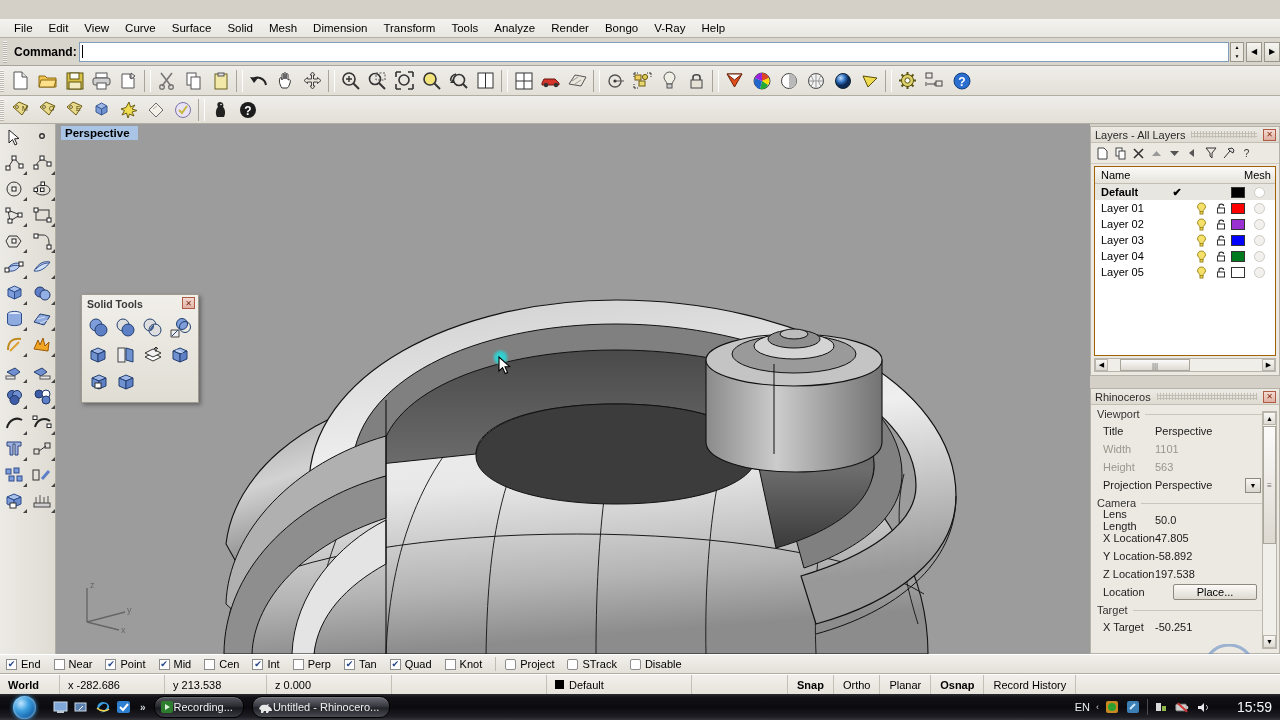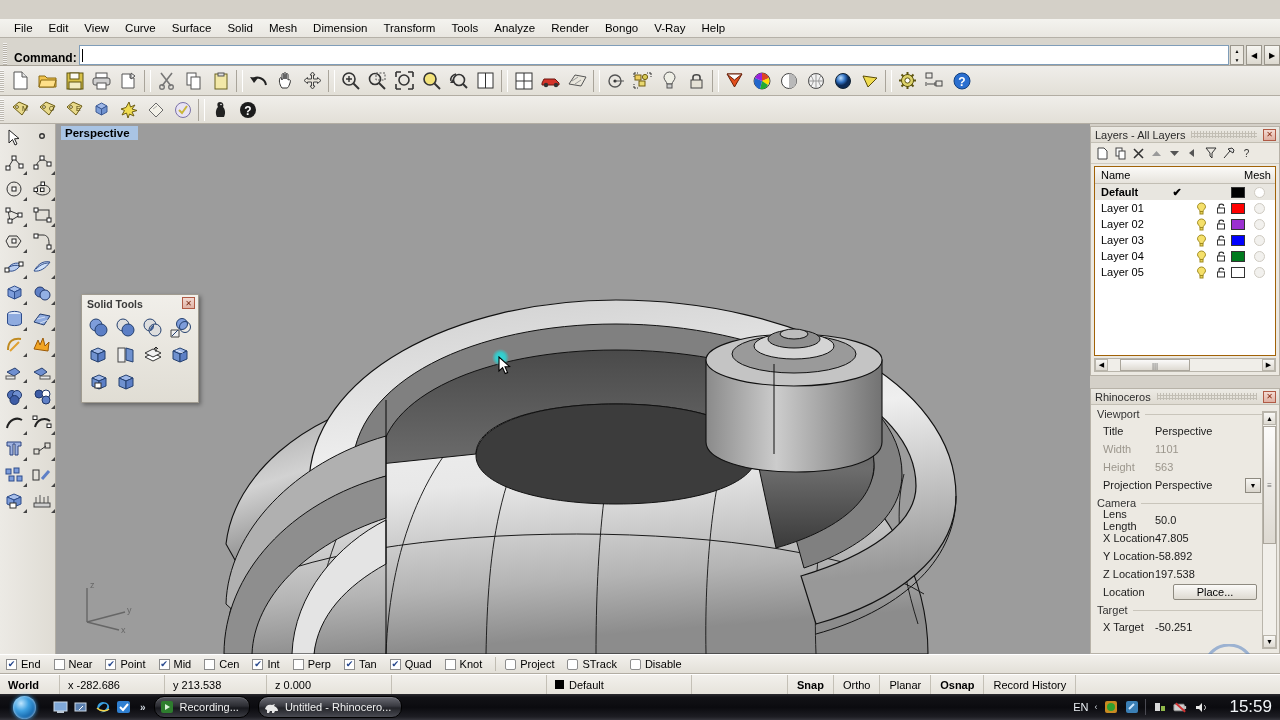--- a/index.html
+++ b/index.html
@@ -34,21 +34,21 @@
     background:linear-gradient(180deg,#f4f3ef,#e9e7e1);
     border-bottom:1px solid #b5b1a8;
     display:flex; align-items:center; padding-left:6px;
   }
   .menuitem { padding:2px 8px; font-size:11.5px; color:#000; cursor:default; }
 
   
   .cmdarea {
     position:absolute; left:0; top:38px; width:1280px; height:28px;
     background:#d8d5cd; border-bottom:1px solid #a9a49a;
-    display:flex; align-items:flex-end; padding-left:3px;
+    display:flex; align-items:center; padding-left:3px;
   }
   .grip { width:4px;height:22px; background:
       repeating-linear-gradient(180deg,#fff 0 1px,#a9a49a 1px 2px);
       margin-right:3px; opacity:.7;}
   .cmdlabel { font-weight:bold; font-size:12px; margin-right:2px; padding-left:4px;}
   .cmdinput {
     flex:1; height:20px; background:#fff; border:1px solid #7f9db9;
     display:flex; align-items:center; padding-left:2px; margin-right:1px;
   }
   .caret { width:1px;height:13px;background:#000; }
@@ -206,32 +206,32 @@
      box-shadow:0 0 4px #3aa0e8, inset 0 0 3px #cfeaff; position:relative;}
   .orb:after{ content:""; position:absolute; left:5px;top:5px;width:13px;height:13px;
      background:
        linear-gradient(135deg, transparent 49%, #cfcfcf 49% 51%, transparent 51%);
      opacity:.0;}
   .ql { display:flex; align-items:center; margin-left:6px; gap:4px; }
   .qlicon { width:17px;height:16px; display:flex;align-items:center;justify-content:center;}
   .ql-chev { color:#cfd6dd; font-size:10px; margin-left:4px; font-weight:bold;}
   .taskbtn {
     height:22px; margin-left:8px; padding:0 10px 0 5px; border-radius:10px;
-    display:flex;align-items:center; gap:6px;
+    display:flex;align-items:center; 
     background:linear-gradient(180deg,#55565d,#2c2d33 45%,#17181d 55%,#3a3b42);
     border:1px solid #000; color:#f0f0f0; font-size:11px;
     box-shadow:inset 0 1px 0 rgba(255,255,255,.14);
     max-width:210px; overflow:hidden; white-space:nowrap;
   }
   .taskbtn.active { background:linear-gradient(180deg,#6a6b73,#3a3b42 45%,#232429 55%,#4a4b53); }
   .tray { position:absolute; right:0; top:0; height:26px; display:flex; align-items:center; gap:6px; padding-right:8px;}
   .tray-lang { color:#e8edf2; font-size:11px; }
   .tray-chev { color:#cfd6dd; font-size:9px; }
   .tray-ico { width:15px;height:15px; display:flex;align-items:center;justify-content:center;}
-  .tray-clock { color:#f2f5f8; font-size:17px; margin-left:14px;}
+  .tray-clock { color:#f2f5f8; font-size:14px; margin-left:20px;}
   .tray-sep { width:1px;height:16px;background:#4a4a52; }
 
   
   .cursor { position:absolute; pointer-events:none; }
   .snapglow { position:absolute; width:17px;height:17px;border-radius:50%;
      background:radial-gradient(circle,#2fd7d7 0%, #37c9c9 40%, rgba(60,200,200,0) 72%); }
 </style>
 </head>
 <body>
 

